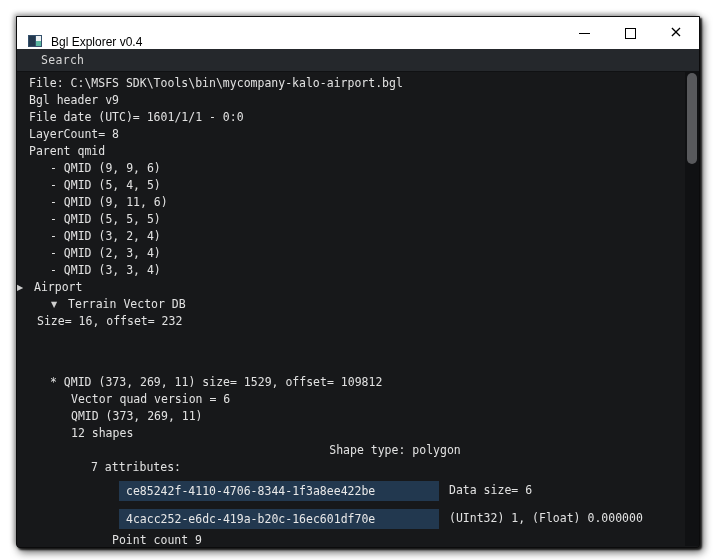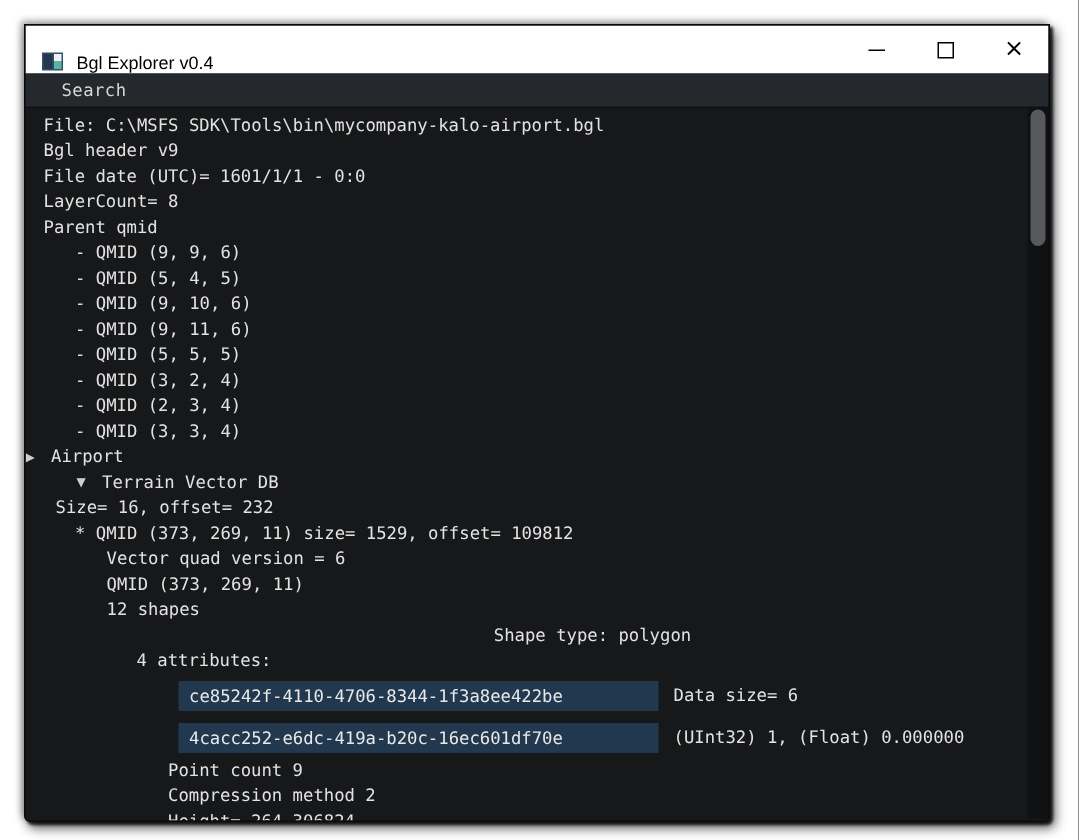--- a/index.html
+++ b/index.html
@@ -71,35 +71,34 @@
   </div>
 
   <div class="content">
       <div class="line" style="padding-left: 12px;">File: C:\MSFS SDK\Tools\bin\mycompany-kalo-airport.bgl</div>
       <div class="line" style="padding-left: 12px;">Bgl header v9</div>
       <div class="line" style="padding-left: 12px;">File date (UTC)= 1601/1/1 - 0:0</div>
       <div class="line" style="padding-left: 12px;">LayerCount= 8</div>
       <div class="line" style="padding-left: 12px;">Parent qmid</div>
       <div class="line" style="padding-left: 33px;">- QMID (9, 9, 6)</div>
       <div class="line" style="padding-left: 33px;">- QMID (5, 4, 5)</div>
-      <div class="line" style="padding-left: 33px;">- QMID (9, 10, 6)</div>
       <div class="line" style="padding-left: 33px;">- QMID (9, 11, 6)</div>
       <div class="line" style="padding-left: 33px;">- QMID (5, 5, 5)</div>
       <div class="line" style="padding-left: 33px;">- QMID (3, 2, 4)</div>
       <div class="line" style="padding-left: 33px;">- QMID (2, 3, 4)</div>
       <div class="line" style="padding-left: 33px;">- QMID (3, 3, 4)</div>
       <div class="line" style=""><span class="marker">▶</span><span>Airport</span></div>
       <div class="line" style="padding-left: 19px; margin-left: 15px;"><span class="marker">▼</span><span>Terrain Vector DB</span></div>
       <div class="line" style="padding-left: 20px;">Size= 16, offset= 232</div>
-      <div class="line" style="padding-left: 33px;">* QMID (373, 269, 11) size= 1529, offset= 109812</div>
+      <div class="line" style="padding-left: 33px; margin-top: 44px;">* QMID (373, 269, 11) size= 1529, offset= 109812</div>
       <div class="line" style="padding-left: 54px;">Vector quad version = 6</div>
       <div class="line" style="padding-left: 54px;">QMID (373, 269, 11)</div>
       <div class="line" style="padding-left: 54px;">12 shapes</div>
       <div class="line" style="padding-left: 74px; text-align: center;">Shape type: polygon</div>
-      <div class="line" style="padding-left: 74px;">4 attributes:</div>
+      <div class="line" style="padding-left: 74px;">7 attributes:</div>
       <div class="line guid-row" style="padding-left: 102px;"><span class="guid-box">ce85242f-4110-4706-8344-1f3a8ee422be</span><span class="guid-suffix">Data size= 6</span></div>
       <div class="line guid-row" style="padding-left: 102px;"><span class="guid-box">4cacc252-e6dc-419a-b20c-16ec601df70e</span><span class="guid-suffix">(UInt32) 1, (Float) 0.000000</span></div>
       <div class="line" style="padding-left: 95px;">Point count 9</div>
       <div class="line" style="padding-left: 95px;">Compression method 2</div>
       <div class="line" style="padding-left: 95px;">Height= 264.306824</div>
     </div>
 
   <div class="scrollbar">
     <div class="scroll-thumb"></div>
   </div>

